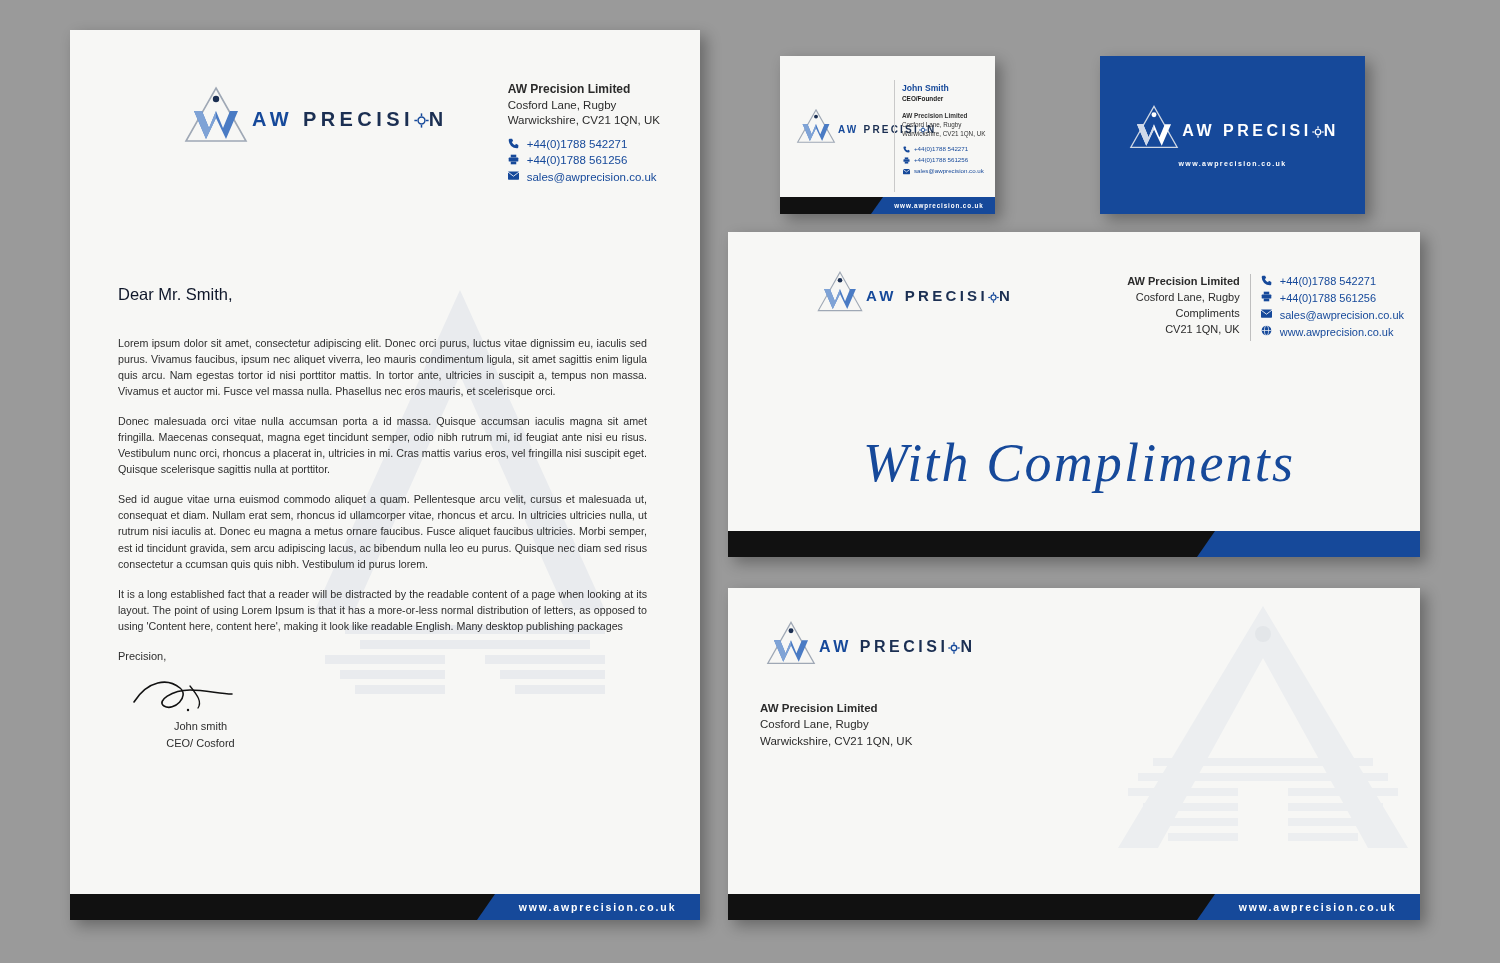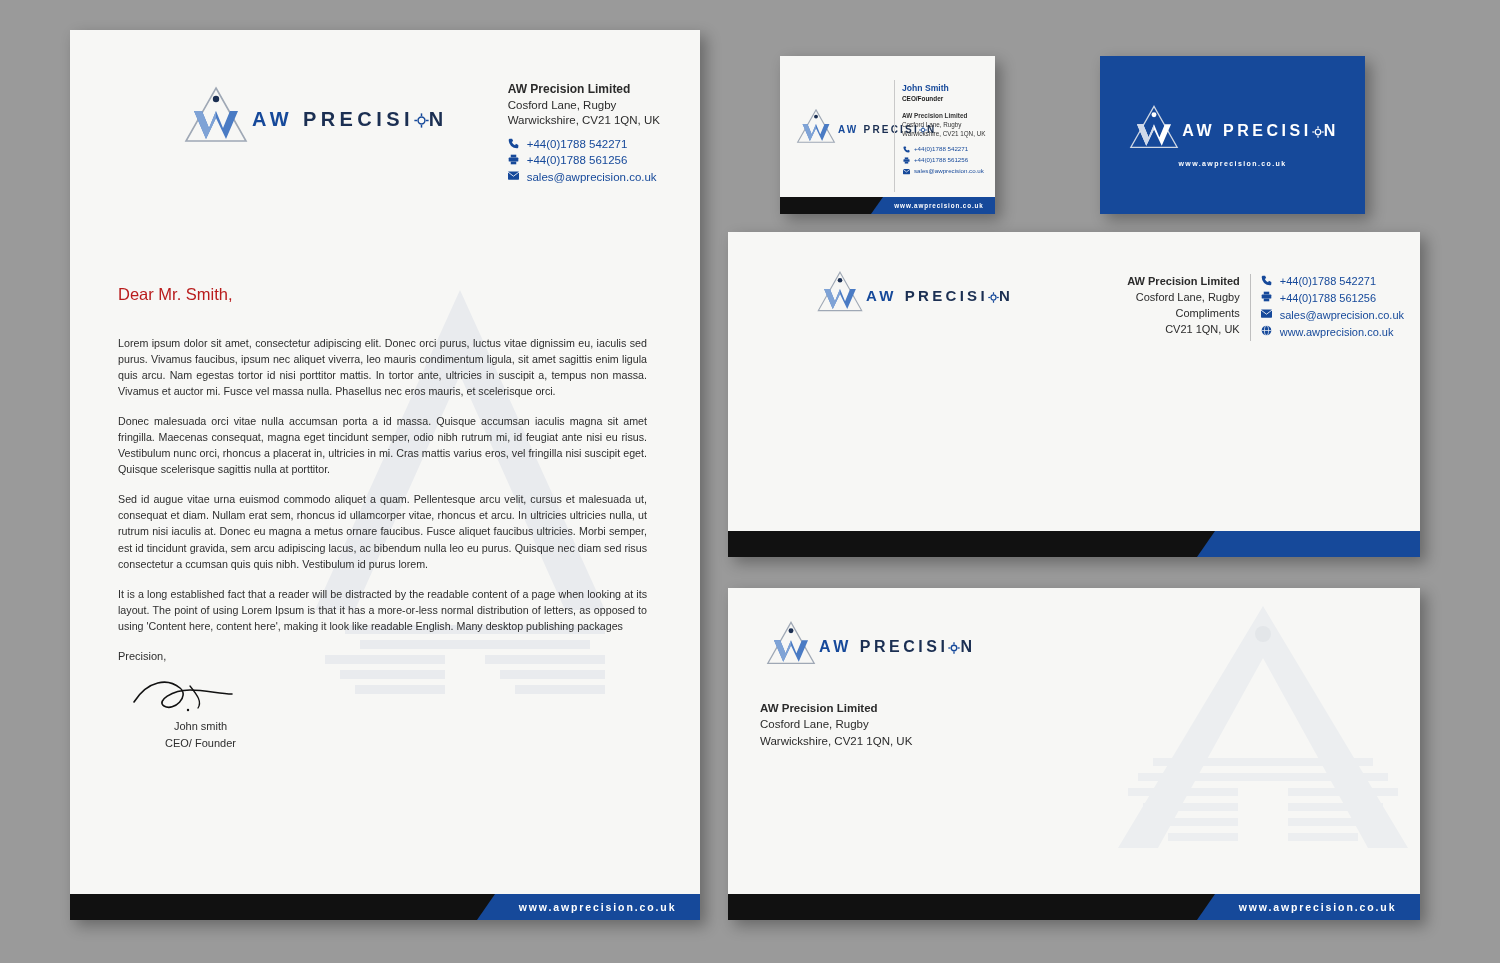--- a/index.html
+++ b/index.html
@@ -64,21 +64,21 @@
     display: flex; align-items: flex-start; gap: 7px;
     color: #16499a; margin-top: 1px;
   }
   .contact-line .ic {
     width: 12px; height: 12px;
     display: inline-flex; align-items: center; justify-content: center;
     color: #16499a; font-size: 10px;
   }
   #letterhead .salutation {
     position: absolute; left: 48px; top: 255px;
-    font-size: 16.5px; color: #b91c1c;
+    font-size: 16.5px; color: #0f172a;
   }
   #letterhead .body-copy {
     position: absolute; left: 48px; top: 305px; width: 545px;
     font-size: 10.7px; line-height: 1.5; color: #2e2e2e; text-align: justify;
   }
   #letterhead .body-copy p { margin: 0 16px 14px 0; }
   #letterhead .sign-block {
     position: absolute; left: 48px; top: 620px;
     font-size: 11px; color: #2e2e2e;
   }
@@ -274,21 +274,21 @@
 
     <div class="sign-block">
       <div>Precision,</div>
       <svg class="signature" width="110" height="46" viewBox="0 0 110 46">
         <path d="M6 30 C20 8, 40 6, 52 16 C62 24, 46 40, 36 34 C28 29, 44 18, 62 18 C78 18, 92 22, 104 22" fill="none" stroke="#111" stroke-width="1.6" stroke-linecap="round"></path>
         <path d="M62 14 C70 24, 74 30, 70 36" fill="none" stroke="#111" stroke-width="1.3" stroke-linecap="round"></path>
         <circle cx="60" cy="38" r="1.2" fill="#111"></circle>
       </svg>
       <div class="sign-name">
         <div>John smith</div>
-        <div>CEO/ Founder</div>
+        <div>CEO/ Cosford</div>
       </div>
     </div>
 
     <div class="footer-bar"></div>
     <div class="footer-url" style="width:205px;">www.awprecision.co.uk</div>
   </div>
 
   <div class="sheet" id="card-front">
     <div class="cf-logo logo">
       <svg width="44" height="38" viewBox="0 0 72 62">
@@ -457,20 +457,21 @@
                 <circle cx="8" cy="8" r="7" fill="#16499a"></circle>
                 <ellipse cx="8" cy="8" rx="3" ry="7" fill="none" stroke="#fff" stroke-width="1"></ellipse>
                 <line x1="1" y1="8" x2="15" y2="8" stroke="#fff" stroke-width="1"></line>
               </svg>
           </span>
           <span>www.awprecision.co.uk</span>
         </div>
       </div>
     </div>
 
+    <div class="with-comp">With Compliments</div>
 
     <div class="footer-bar"></div>
     <div class="footer-url" style="width:205px; background:#16499a;"></div>
   </div>
 
   <div class="sheet" id="envelope">
 
     <svg class="watermark" style="left:370px; top:10px;" width="330" height="310" viewBox="0 0 330 310">
       <path d="M165 8 L20 250 L60 250 L165 60 L270 250 L310 250 Z" fill="#eceef0"></path>
       <g fill="#eceef0">

